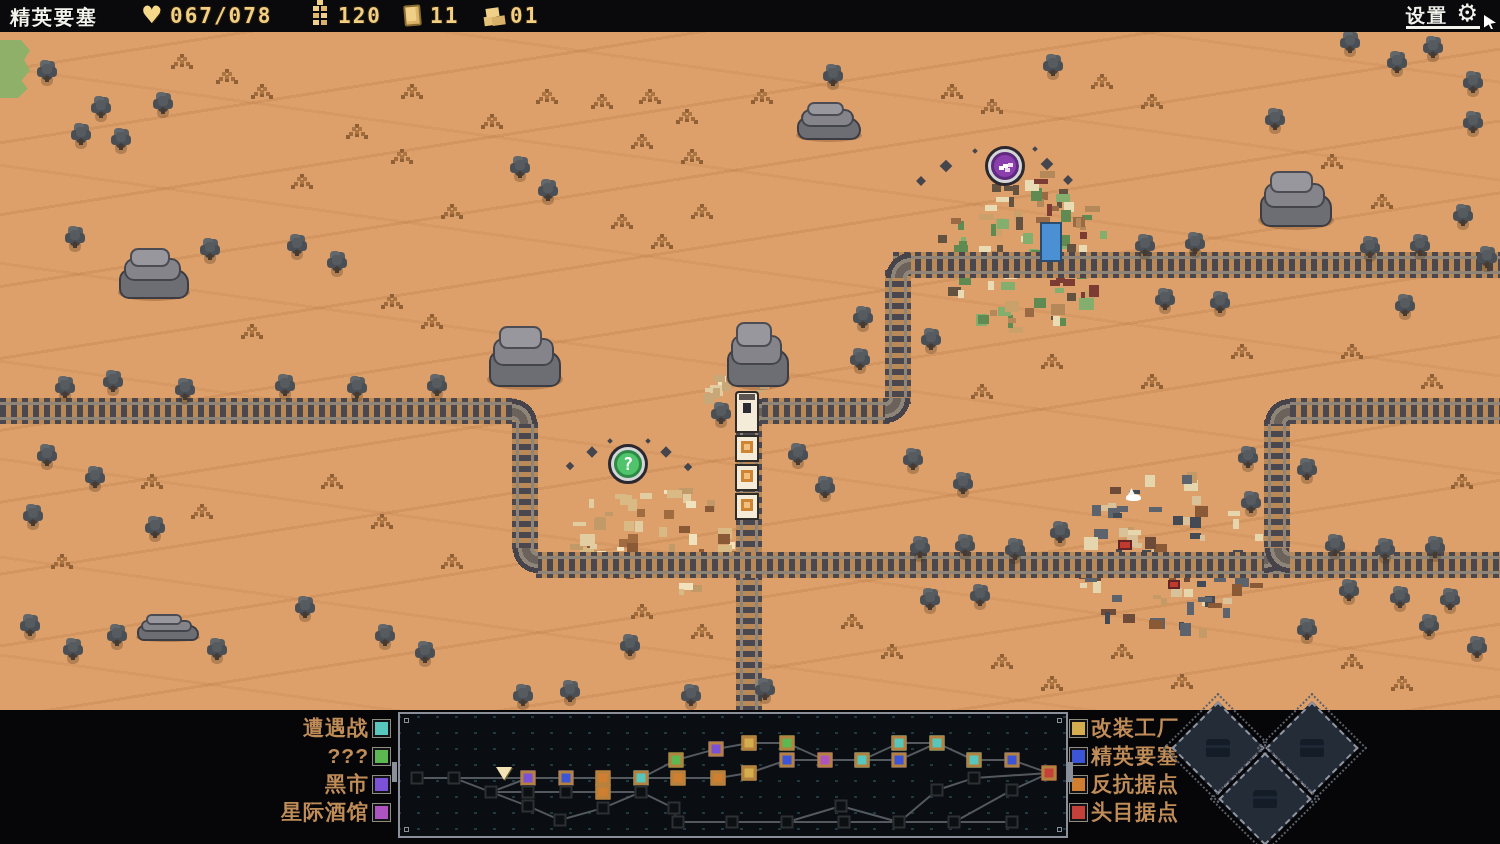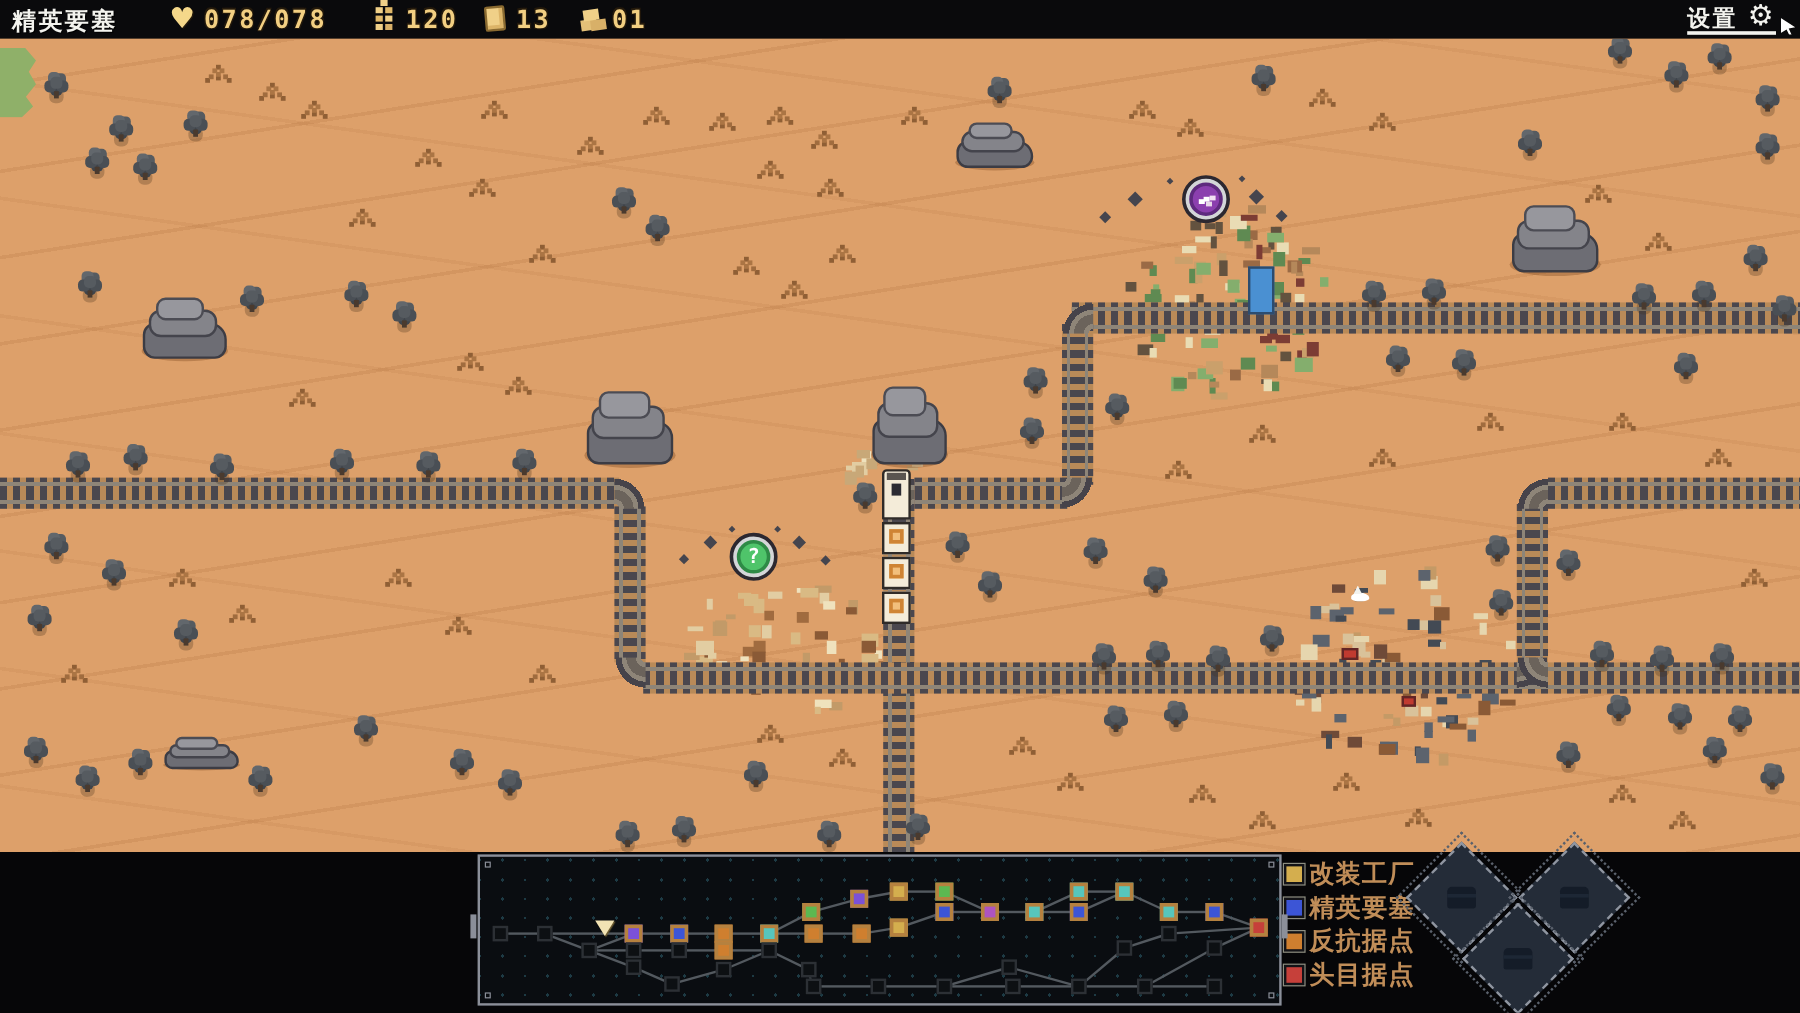--- a/index.html
+++ b/index.html
@@ -564,37 +564,55 @@
       <div class="sparkle" style="left: 610px; top: 409px; width: 4px; height: 4px;"></div>
       <div class="sparkle" style="left: 648px; top: 409px; width: 4px; height: 4px;"></div>
       <div class="marker" style="left: 628px; top: 432px;">
         <div class="inner" style="background: rgb(79, 196, 106); border: 3px solid rgb(46, 138, 70);">?</div>
       </div>
     </div>
 
   <div id="topbar">
     <span class="title">精英要塞</span>
     <span class="heart">♥</span>
-    <span class="numval" style="left:170px">078/078</span>
+    <span class="numval" style="left:170px">067/078</span>
     <div id="resources">
         <div class="ammo-icon"></div>
         <div class="numval" style="left: 338px;">120</div>
         <div class="plate-icon"></div>
-        <div class="numval" style="left: 430px;">13</div>
+        <div class="numval" style="left: 430px;">11</div>
         <div class="scrap-icon"></div>
         <div class="numval" style="left: 510px;">01</div>
       </div>
     <div id="settings-btn">
       <span class="settings-label">设置</span>
       <span class="gear-icon">⚙</span>
     </div>
     <div class="cursor-icon" style="right:4px;top:15px;position:absolute;"></div>
   </div>
 
   <div id="panel">
+    <div id="legend-left" style="right:1112px;top:6px;display:flex;flex-direction:column;gap:4px;align-items:flex-end;">
+        <div class="leg-row" style="position: relative;">
+          <span class="leg-label">遭遇战</span>
+          <div class="leg-sq" style="background: rgb(87, 198, 188);"></div>
+        </div>
+        <div class="leg-row" style="position: relative;">
+          <span class="leg-label">???</span>
+          <div class="leg-sq" style="background: rgb(92, 184, 81);"></div>
+        </div>
+        <div class="leg-row" style="position: relative;">
+          <span class="leg-label">黑市</span>
+          <div class="leg-sq" style="background: rgb(123, 81, 216);"></div>
+        </div>
+        <div class="leg-row" style="position: relative;">
+          <span class="leg-label">星际酒馆</span>
+          <div class="leg-sq" style="background: rgb(173, 84, 192);"></div>
+        </div>
+      </div>
     <div id="legend-right" style="left:1072px;top:6px;display:flex;flex-direction:column;gap:4px;align-items:flex-start;">
         <div class="leg-row" style="position: relative;">
           <div class="leg-sq" style="background: rgb(212, 174, 78);"></div>
           <span class="leg-label">改装工厂</span>
         </div>
         <div class="leg-row" style="position: relative;">
           <div class="leg-sq" style="background: rgb(60, 85, 214);"></div>
           <span class="leg-label">精英要塞</span>
         </div>
         <div class="leg-row" style="position: relative;">

